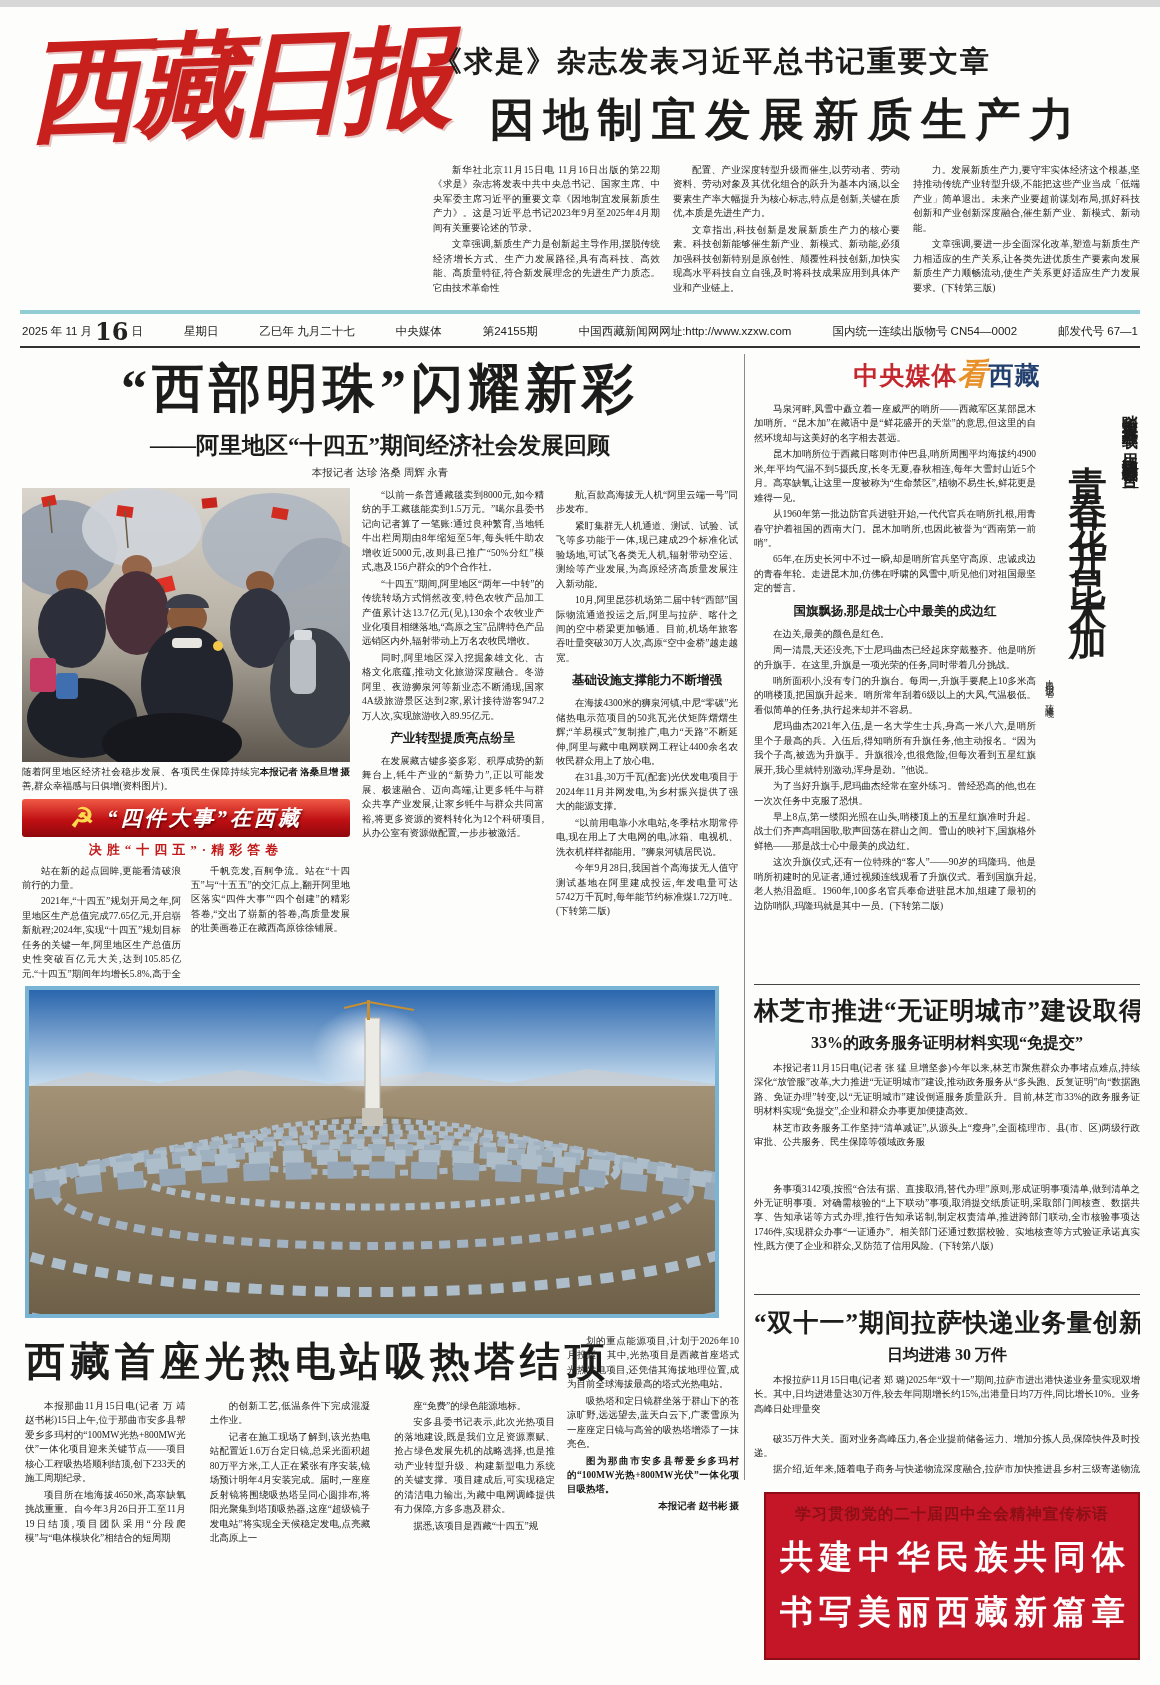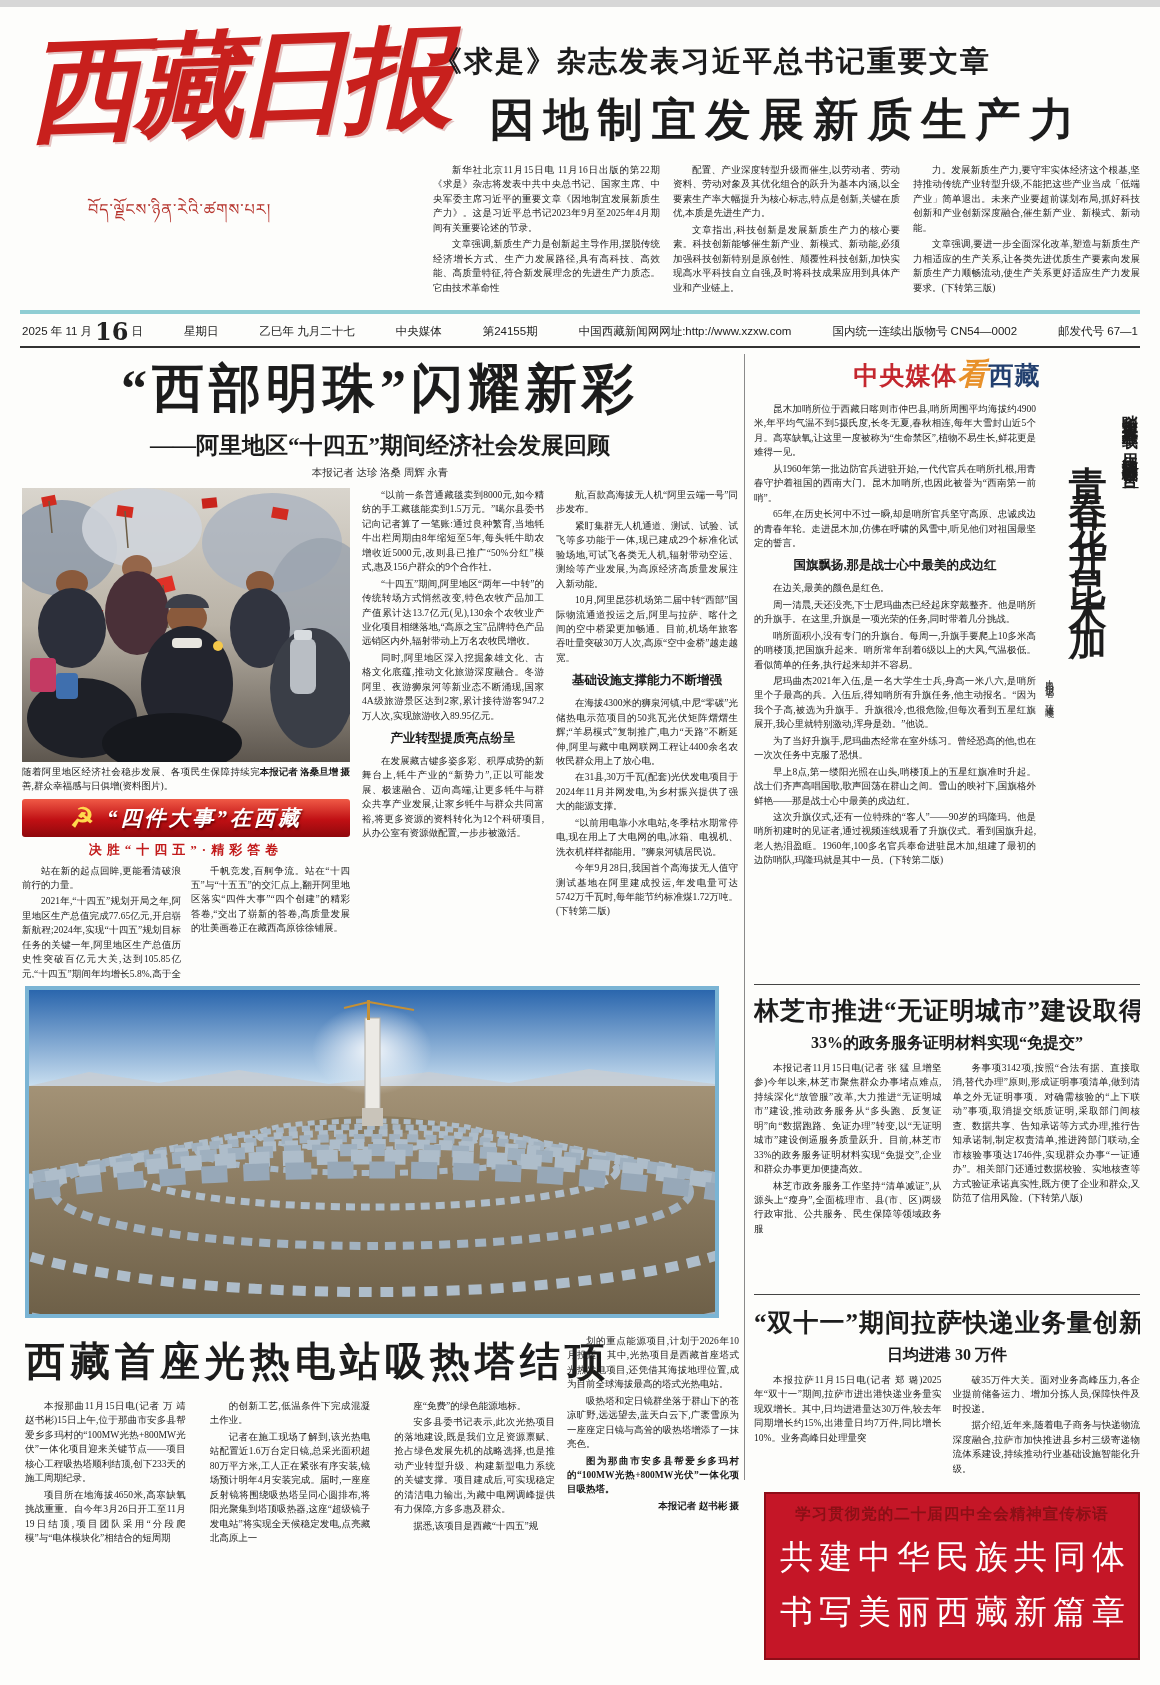--- a/index.html
+++ b/index.html
@@ -68,28 +68,28 @@
   .vk{font-size:16px;font-weight:800;line-height:1.2;letter-spacing:2px;margin-left:8px;}
   .vt{font-size:38px;font-weight:900;letter-spacing:26px;padding-top:34px;margin-left:6px;}
   .vb{font-size:9px;color:#333;padding-top:270px;letter-spacing:2px;}
 
   .hr-right{position:absolute;left:754px;width:386px;height:1px;background:#444;}
 
   
   .sec-right{position:absolute;left:754px;width:386px;overflow:hidden;}
   .sec-h1{font-size:25px;font-weight:900;text-align:center;letter-spacing:1px;white-space:nowrap;}
   .sec-h2{font-size:16px;font-weight:900;text-align:center;margin:6px 0 7px 0;}
-  .sec-cols{display:flex;gap:11px;overflow:hidden;}
+  .sec-cols{display:flex;gap:11px;overflow:hidden;flex-direction:column;}
   .sec-cols .col{flex:1;overflow:hidden;}
 
   
   .slogan{position:absolute;left:764px;top:1492px;width:376px;height:168px;background:#c51627;
     border:2px solid #8e0d18;box-sizing:border-box;padding:10px 14px;overflow:hidden;}
   .sl-kicker{color:#8a1016;font-weight:900;font-size:15.5px;letter-spacing:1px;text-align:center;font-family:Liberation Mono, monospace;}
-  .sl-line{color:#ffffff;font-weight:400;font-size:33px;letter-spacing:6px;text-align:center;
+  .sl-line{color:#ffffff;font-weight:700;font-size:33px;letter-spacing:6px;text-align:center;
     margin-top:10px;white-space:nowrap;font-family:"Liberation Sans",sans-serif;}
 
   
   .solar-photo{position:absolute;left:25px;top:986px;width:694px;height:332px;
     border:4px solid #7ab4d4;box-sizing:border-box;background:#9a8b6e;overflow:hidden;}
   .solar{position:absolute;left:25px;top:1330px;width:714px;height:330px;overflow:hidden;display:flex;gap:12px;}
   .solar-main{width:530px;flex:none;}
   .solar-h1{font-size:40px;font-weight:900;letter-spacing:5px;text-align:center;white-space:nowrap;margin:4px 0 10px 0;}
   .solar-cols{display:flex;gap:24px;height:262px;overflow:hidden;}
   .solar-cols .col{flex:1;overflow:hidden;}
@@ -97,21 +97,20 @@
   .pcaption p{font-weight:bold;font-size:9.5px;}
 </style>
 </head>
 <body>
 
 <div class="page">
   <div class="topstrip"></div>
 
   <div class="mast-left">
     <div class="paper-title">西藏日报</div>
-    <div class="tibetan">བོད་ལྗོངས་ཉིན་རེའི་ཚགས་པར།</div>
   </div>
 
   <div class="mast-right">
     <div class="top-kicker">《求是》杂志发表习近平总书记重要文章</div>
     <div class="top-headline">因地制宜发展新质生产力</div>
     <div class="top-cols smalltext">
       <div class="col">
           <p>新华社北京11月15日电 11月16日出版的第22期《求是》杂志将发表中共中央总书记、国家主席、中央军委主席习近平的重要文章《因地制宜发展新质生产力》。这是习近平总书记2023年9月至2025年4月期间有关重要论述的节录。</p>
           <p>文章强调,新质生产力是创新起主导作用,摆脱传统经济增长方式、生产力发展路径,具有高科技、高效能、高质量特征,符合新发展理念的先进生产力质态。它由技术革命性</p>
         </div>
@@ -242,20 +241,21 @@
 
   <div class="v-rule"></div>
 
   <div class="central">
     <div class="central-logo">
       <span class="lg-red">中央媒体</span><span class="lg-mid">看</span><span class="lg-right">西藏</span>
     </div>
     <div class="central-flex smalltext">
       <div class="central-text">
         <div>
+            <p>马泉河畔,风雪中矗立着一座威严的哨所——西藏军区某部昆木加哨所。“昆木加”在藏语中是“鲜花盛开的天堂”的意思,但这里的自然环境却与这美好的名字相去甚远。</p>
             <p>昆木加哨所位于西藏日喀则市仲巴县,哨所周围平均海拔约4900米,年平均气温不到5摄氏度,长冬无夏,春秋相连,每年大雪封山近5个月。高寒缺氧,让这里一度被称为“生命禁区”,植物不易生长,鲜花更是难得一见。</p>
             <p>从1960年第一批边防官兵进驻开始,一代代官兵在哨所扎根,用青春守护着祖国的西南大门。昆木加哨所,也因此被誉为“西南第一前哨”。</p>
             <p>65年,在历史长河中不过一瞬,却是哨所官兵坚守高原、忠诚戍边的青春年轮。走进昆木加,仿佛在呼啸的风雪中,听见他们对祖国最坚定的誓言。</p>
           </div>
         <div class="col-subhead">国旗飘扬,那是战士心中最美的戍边红</div>
         <div>
             <p>在边关,最美的颜色是红色。</p>
             <p>周一清晨,天还没亮,下士尼玛曲杰已经起床穿戴整齐。他是哨所的升旗手。在这里,升旗是一项光荣的任务,同时带着几分挑战。</p>
             <p>哨所面积小,没有专门的升旗台。每周一,升旗手要爬上10多米高的哨楼顶,把国旗升起来。哨所常年刮着6级以上的大风,气温极低。看似简单的任务,执行起来却并不容易。</p>
             <p>尼玛曲杰2021年入伍,是一名大学生士兵,身高一米八六,是哨所里个子最高的兵。入伍后,得知哨所有升旗任务,他主动报名。“因为我个子高,被选为升旗手。升旗很冷,也很危险,但每次看到五星红旗展开,我心里就特别激动,浑身是劲。”他说。</p>

